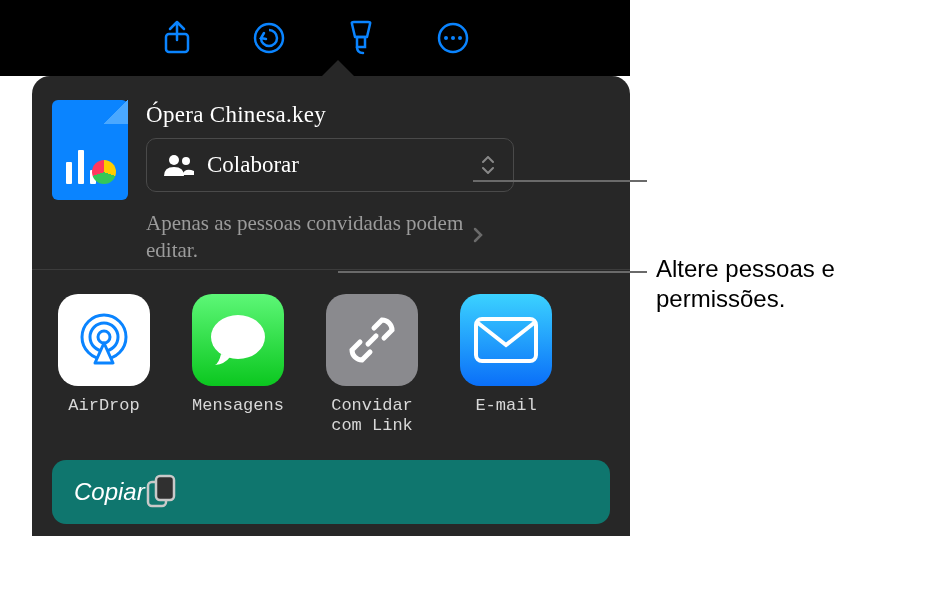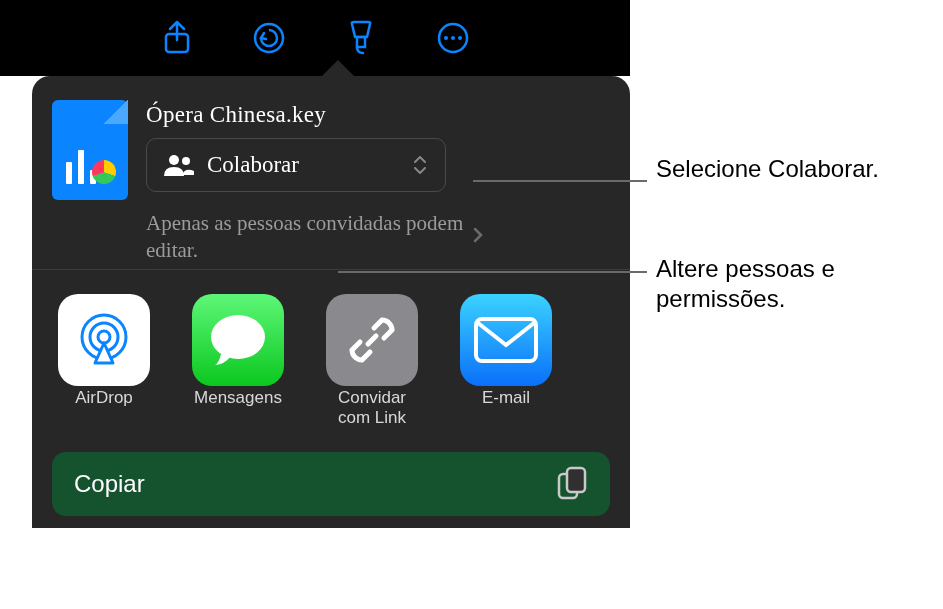--- a/index.html
+++ b/index.html
@@ -61,21 +61,21 @@
     background: conic-gradient(#ffcc00 0 110deg, #34c759 110deg 250deg, #ff375f 250deg 360deg);
   }
   .header-main { flex:1;font-family:Liberation Serif, serif; }
   .fname { color:#fff; font-size:23px; font-weight:500; letter-spacing:0.3px; margin-top:2px; margin-bottom:10px;}
   .dropdown {
     display:flex; align-items:center;
     border:1.5px solid #4a4a4a;
     border-radius:10px;
     height:54px;
     padding:0 16px;
-    width:300px;
+    width:368px;
     background:#272727;
     position:relative;
   }
   .dropdown svg.people { flex:none; }
   .dropdown .label { color:#fff; font-size:23px; margin-left:12px; flex:1;}
   .chev {
     width:18px; height:26px;
     display:flex; flex-direction:column; align-items:center; justify-content:center; gap:2px;
   }
   .perm-row { display:flex; align-items:center; margin-top:18px; margin-bottom:4px; }
@@ -85,34 +85,35 @@
   .apps-row {
     display:flex; gap:30px; padding:24px 20px 6px 20px;
     overflow:hidden;
   }
   .app { width:104px; flex:none; display:flex; flex-direction:column; align-items:center; }
   .app .tile {
     width:92px; height:92px; border-radius:20px;
     display:flex; align-items:center; justify-content:center;
     position:relative;
   }
-  .app .cap { color:#d8d8d8; font-size:17px; text-align:center; margin-top:2px; line-height:1.2; height:42px;}
+  .app .cap { color:#d8d8d8; font-size:17px; text-align:center; margin-top:10px; line-height:1.2; height:42px;font-family:Liberation Mono, monospace;}
   .tile-airdrop { background:#fff;}
   .tile-msg { background:linear-gradient(#5df777,#0bc71f);}
   .tile-mail { background:linear-gradient(#3bd2ff,#0a6ff9);}
   .tile-link { background:#8a8a8e;}
   .tile-remind { background:#fff; width:36px; border-radius:20px 0 0 20px; align-items:flex-start; justify-content:center; flex-direction:column; padding-left:8px; gap:8px;}
   .dot{width:12px;height:12px;border-radius:50%;}
   .copy-row {
     margin: 16px 20px 0 20px;
     height:64px;
-    background:#14532d;
+    background:#0f766e;
     border-radius:14px;
-    display:flex; align-items:center; justify-content:space-between;
+    display:flex; align-items:center; 
     padding:0 22px;
+    font-style:italic;
   }
   .copy-row .lbl { color:#fff; font-size:24px; }
   .annot {
     position:absolute; font-size:24px; color:#000; font-weight:400; line-height:1.25;
   }
   .lead-line { position:absolute; background:#6a6a6a; height:2px; }
   .stage { position: relative; width:943px; height:609px; }
 </style>
 </head>
 <body>
@@ -244,19 +245,18 @@
         <div class="lbl">Copiar</div>
         <svg width="32" height="36" viewBox="0 0 32 36">
           <rect x="3" y="8" width="18" height="24" rx="4" fill="none" stroke="#c9c9c9" stroke-width="2.5"></rect>
           <rect x="11" y="2" width="18" height="24" rx="4" fill="#303030" stroke="#c9c9c9" stroke-width="2.5"></rect>
         </svg>
       </div>
     </div>
   </div>
 
   <div class="lead-line" style="left: 473px; top: 180px; width: 174px;"></div>
-  <div class="annot" style="left:656px; top:154px;">Selecione Colaborar.</div>
 
   <div class="lead-line" style="left: 338px; top: 271px; width: 309px;"></div>
   <div class="annot" style="left:656px; top:254px; width:260px;">Altere pessoas e permissões.</div>
 
   <div class="lead-line" style="left:473px; top:258px; width:2px; height:0;"></div>
 </div>
 
 </body></html>

